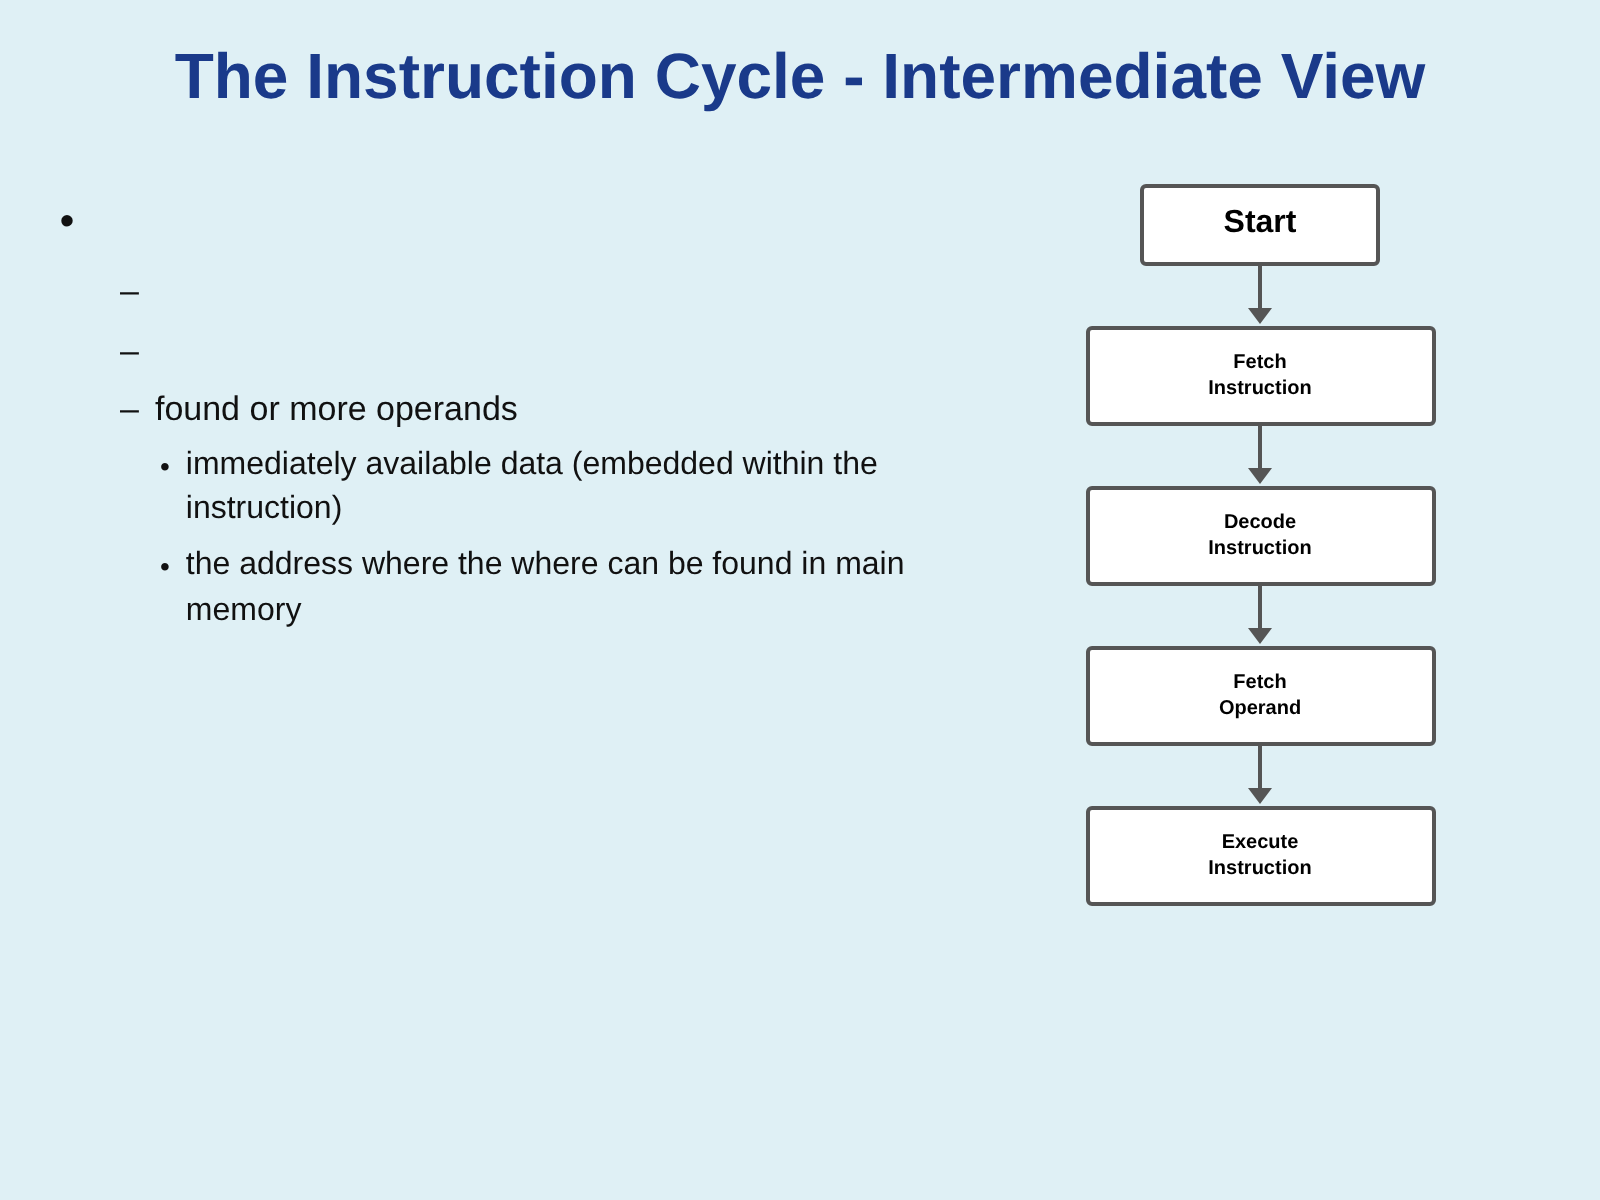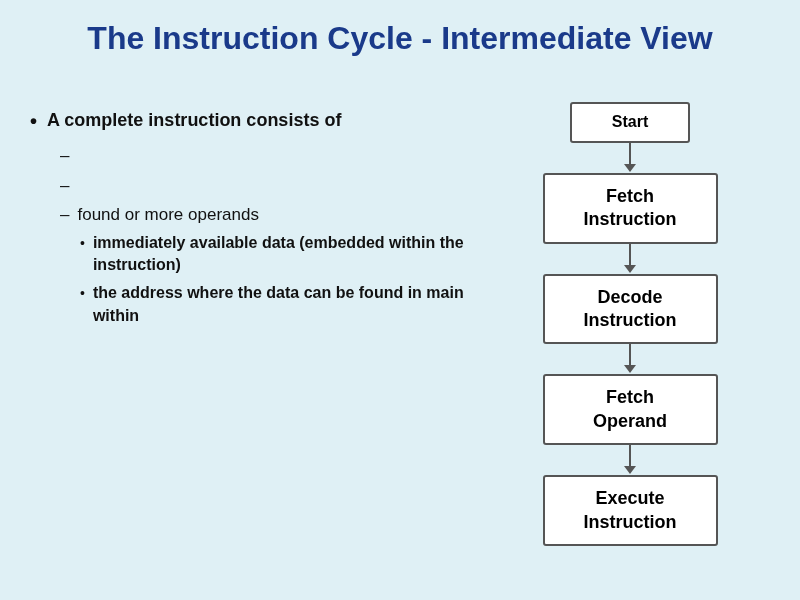--- a/index.html
+++ b/index.html
@@ -18,21 +18,21 @@
       background-color: #dff0f5;
       padding: 20px 30px;
       position: relative;
     }
 
     .title {
       font-size: 32px;
       color: #1a3a8a;
       font-weight: bold;
       text-align: center;
-      margin-bottom: 40px;
+      margin-bottom: 30px;
       font-family: Arial, sans-serif;
     }
 
     .content-area {
       display: flex;
       flex-direction: row;
       align-items: flex-start;
       width: 100%;
     }
 
@@ -91,39 +91,38 @@
     }
 
     .sub-sub-item .bullet {
       margin-right: 8px;
       font-size: 14px;
       line-height: 1.6;
     }
 
     .sub-sub-item .text {
       line-height: 1.4;
-      font-weight: bold;
     }
 
     
     .right-panel {
       width: 280px;
       display: flex;
       flex-direction: column;
       align-items: center;
       padding-top: 5px;
     }
 
     .flow-box {
       width: 175px;
       border: 2px solid #555;
       background-color: #ffffff;
       text-align: center;
       padding: 10px 8px;
-      font-size: 18px;
+      font-size: 10px;
       font-weight: bold;
       color: #000;
       line-height: 1.3;
       border-radius: 3px;
     }
 
     .flow-box.start-box {
       width: 120px;
       padding: 8px 10px;
       font-size: 16px;
@@ -158,41 +157,40 @@
 
 <div class="slide">
 
   <div class="title">The Instruction Cycle - Intermediate View</div>
 
   <div class="content-area">
 
     <div class="left-panel">
       <div class="bullet-main">
         <span class="dot">•</span>
-        <span>A complete instruction consists of</span>
       </div>
       <div class="sub-list">
         <div class="sub-item">
           <span class="dash">–</span>
         </div>
         <div class="sub-item">
           <span class="dash">–</span>
         </div>
         <div class="sub-item">
           <span class="dash">–</span>
           <span>found or more operands</span>
         </div>
         <div class="sub-sub-list">
           <div class="sub-sub-item">
             <span class="bullet">•</span>
             <span class="text">immediately available data (embedded within the instruction)</span>
           </div>
           <div class="sub-sub-item">
             <span class="bullet">•</span>
-            <span class="text">the address where the data can be found in main within</span>
+            <span class="text">the address where the where can be found in main memory</span>
           </div>
         </div>
       </div>
     </div>
 
     <div class="right-panel">
 
       <div class="flow-box start-box">
         <span>Start</span>
       </div>

